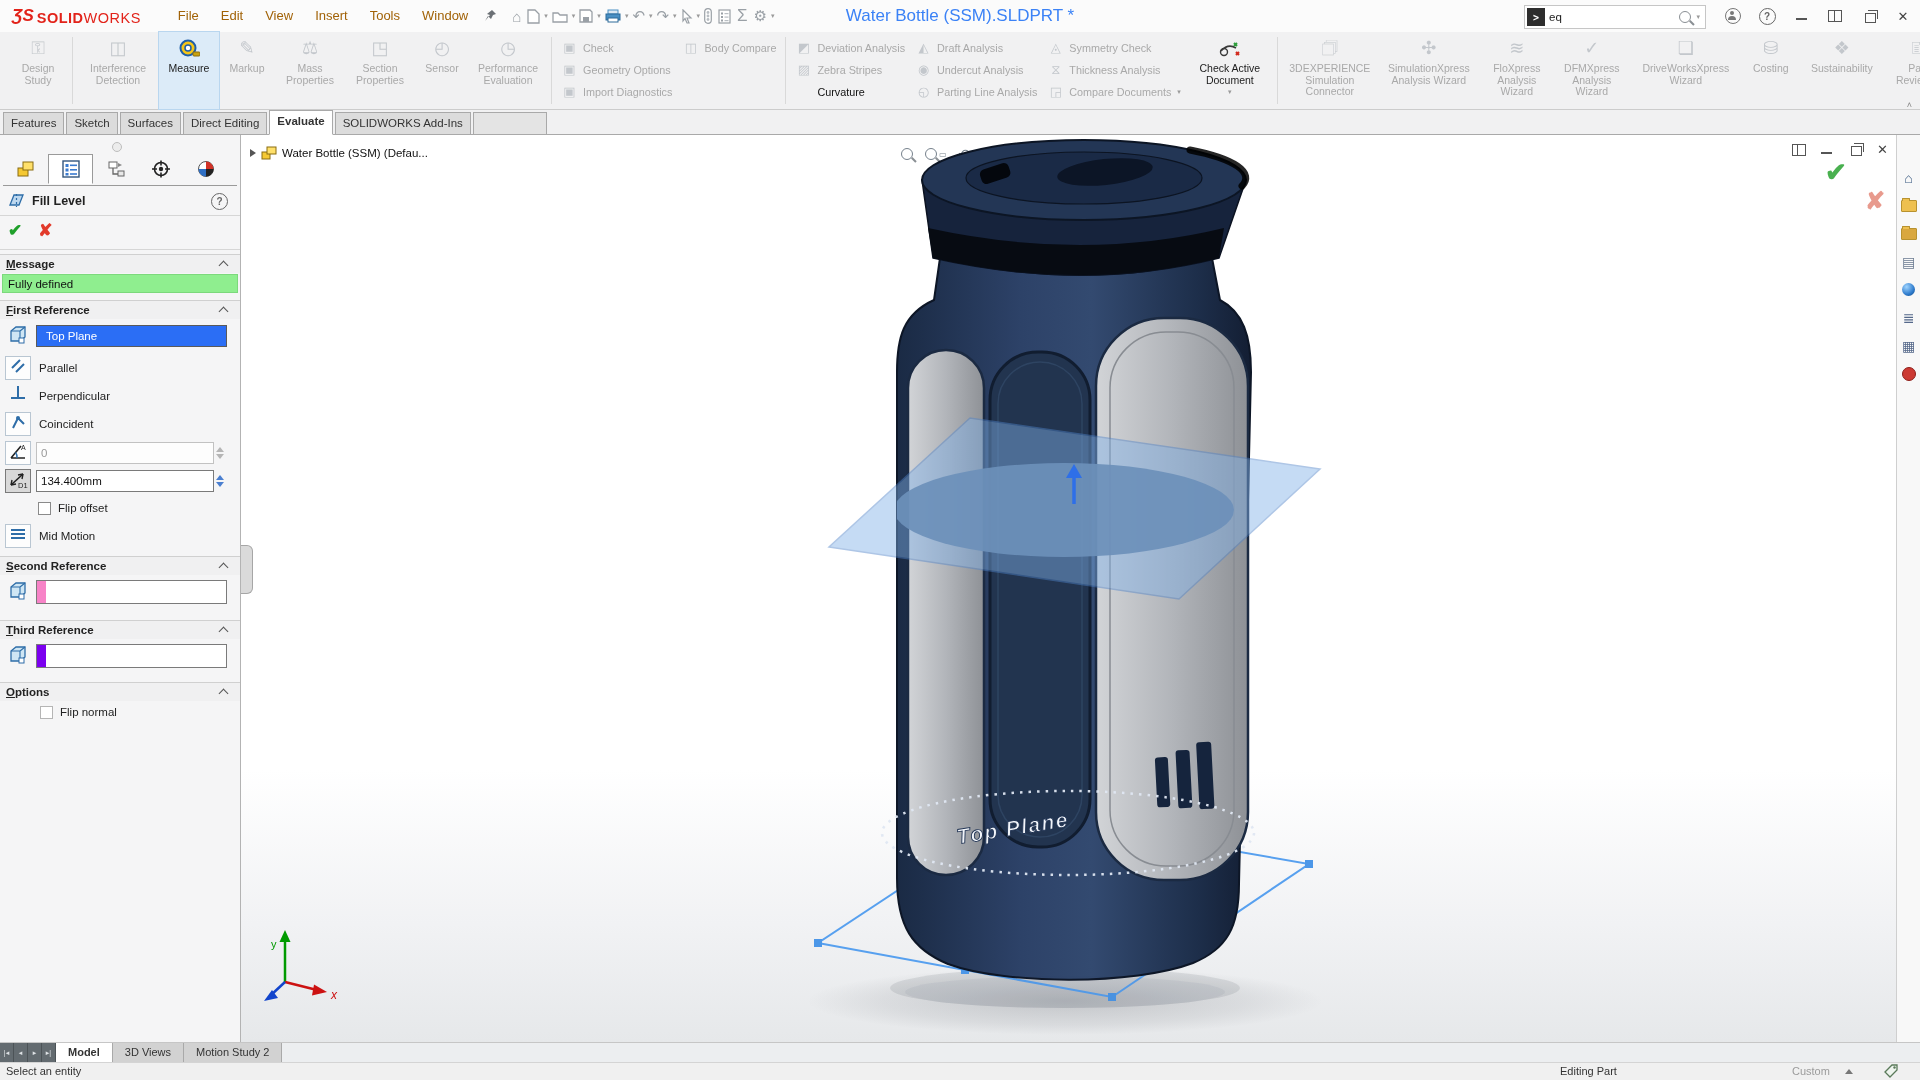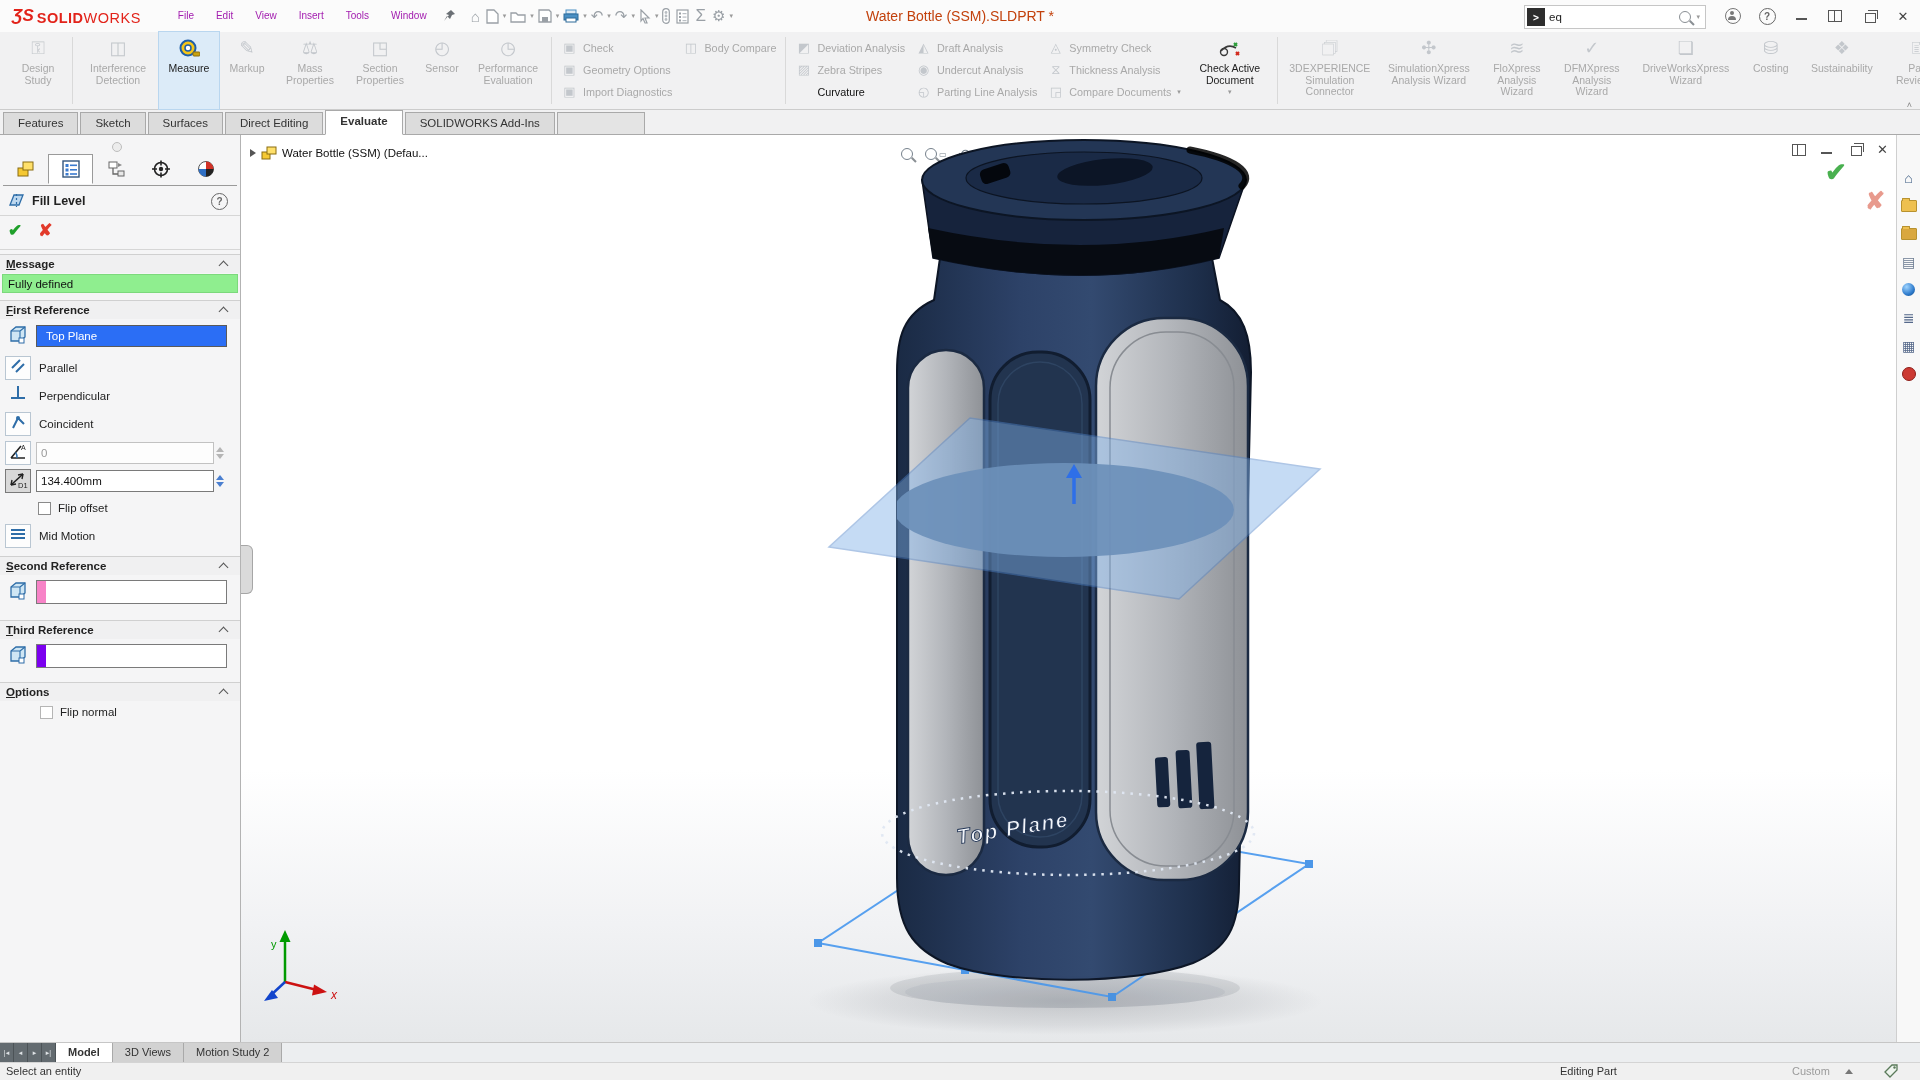--- a/index.html
+++ b/index.html
@@ -6,27 +6,27 @@
   body{width:1920px;height:1080px;position:relative;overflow:hidden;background:#fff;
        font-family:"Liberation Sans",sans-serif;font-size:12px;color:#333;-webkit-font-smoothing:antialiased}
 
   
   .titlebar{position:absolute;top:0;left:0;right:0;height:32px;background:#fbfbfb;border-bottom:1px solid #e2e2e2;display:flex;align-items:center}
   .logo{display:flex;align-items:flex-end;margin-left:12px;color:#e2231a;white-space:nowrap}
   .logo .mark{font-weight:bold;font-style:italic;font-size:17px;margin-right:3px}
   .logo .bold{font-weight:bold;font-size:14.5px;letter-spacing:.5px}
   .logo .light{font-weight:normal;font-size:14.5px;letter-spacing:.5px}
   .menubar{display:flex;margin-left:26px}
-  .menu{padding:0 11px;font-size:10px;color:#a21caf;line-height:32px}
+  .menu{padding:0 11px;font-size:13px;color:#a16207;line-height:32px}
   .pin{width:16px;height:16px;margin-left:4px;position:relative}
   .pin svg{display:block}
   .qtools{display:flex;align-items:center;margin-left:10px;color:#8d9297}
   .qi{height:24px;display:flex;align-items:center;justify-content:center;padding:0 3px;font-size:15px;color:#9aa0a6}
   .dcaret{font-size:7px;color:#9a9a9a;margin:0 1px}
-  .doc-title{position:absolute;left:0;right:0;top:0;line-height:32px;text-align:center;font-size:14px;color:#c2410c;pointer-events:none}
+  .doc-title{position:absolute;left:0;right:0;top:0;line-height:32px;text-align:center;font-size:17px;color:#3b82f6;pointer-events:none}
   .search{position:absolute;left:1524px;top:5px;width:180px;height:22px;border:1px solid #c6c6c6;background:#fff;display:flex;align-items:center}
   .search-badge{width:18px;height:18px;margin-left:2px;background:#2d2d2d;color:#fff;font-size:10px;font-weight:bold;display:flex;align-items:center;justify-content:center;font-family:"DejaVu Sans Mono",monospace}
   .search input{border:0;outline:0;flex:1;min-width:0;font-size:11.5px;padding:0 4px;font-family:inherit;color:#222;background:transparent}
   .i-mag{width:10px;height:10px;border:1.6px solid #8a8f94;border-radius:50%;position:relative;flex:none}
   .i-mag::after{content:'';position:absolute;width:6px;height:1.6px;background:#8a8f94;transform:rotate(45deg);right:-5px;bottom:-2px}
   .tbr{position:absolute;right:0;top:0;height:32px;display:flex;align-items:center}
   .tbtn{width:34px;height:32px;display:flex;align-items:center;justify-content:center;color:#555}
   .i-user{width:14px;height:14px;border:1.5px solid #777;border-radius:50%;position:relative}
   .i-user::before{content:'';position:absolute;left:3.5px;top:2px;width:4px;height:4px;border-radius:50%;background:#777}
   .i-user::after{content:'';position:absolute;left:1.5px;top:7px;width:8px;height:4px;border-radius:4px 4px 0 0;background:#777}
@@ -47,21 +47,21 @@
   .rsep{width:1px;background:#d9d9d9;margin:5px 4px;flex:none}
   .rcol{display:flex;flex-direction:column;padding:5px 5px 0;gap:1px;flex:none}
   .rrow{display:flex;align-items:center;gap:5px;height:21px;font-size:10.8px;color:#a9a9a9;white-space:nowrap}
   .rrow .ric{width:17px;font-size:13px;color:#c3c7cc;text-align:center;flex:none}
   .rrow.on{color:#111}
   .ic-curv{width:14px;height:14px;margin:0 1px;background:linear-gradient(135deg,#1f46ff 0%,#19c8ff 30%,#3ee54a 55%,#ffe01a 80%,#ff3b1a 100%);flex:none}
   .rcollapse{position:absolute;right:8px;top:100px;font-size:9px;color:#8a8a8a;z-index:5}
 
   
   .cmdtabs{position:absolute;top:110px;left:0;right:0;height:25px;background:#f1f1f2;border-bottom:1px solid #a9a9a9;display:flex;align-items:flex-end;padding-left:3px;box-sizing:border-box;z-index:2}
-  .ctab{height:21px;line-height:21px;padding:0 14px;background:#dcdcdc;border:1px solid #a9a9a9;border-bottom:0;margin-right:2px;font-size:11.5px;color:#333;flex:none}
+  .ctab{height:21px;line-height:21px;padding:0 7px;background:#dcdcdc;border:1px solid #a9a9a9;border-bottom:0;margin-right:2px;font-size:11.5px;color:#333;flex:none}
   .ctab.active{background:#fff;font-weight:bold;height:23px;margin-bottom:-1px;border-bottom:1px solid #fff}
   .ctab.stub{width:58px;background:#e4e4e4}
 
   
   .pm-panel{position:absolute;top:135px;left:0;width:241px;height:907px;background:#f5f5f6;border-right:1px solid #b3b3b3;box-sizing:border-box}
   .viewport{position:absolute;top:135px;left:241px;width:1655px;height:907px;background:linear-gradient(#ffffff 70%,#f1f2f4 87%,#e6e8ea);overflow:hidden}
   .taskstrip{position:absolute;top:135px;right:0;width:24px;height:907px;background:#f8f8f8;border-left:1px solid #cfcfcf;box-sizing:border-box;display:flex;flex-direction:column;align-items:center;padding-top:34px;gap:11px}
   .tsi{width:17px;height:17px;display:flex;align-items:center;justify-content:center;font-size:14px}
   .i-folder{width:14px;height:10px;background:#eec04f;border:1px solid #b8922f;border-radius:1px;position:relative}
   .i-folder::before{content:'';position:absolute;top:-3px;left:0;width:6px;height:2px;background:#eec04f;border:1px solid #b8922f;border-bottom:0;border-radius:1px 1px 0 0}

